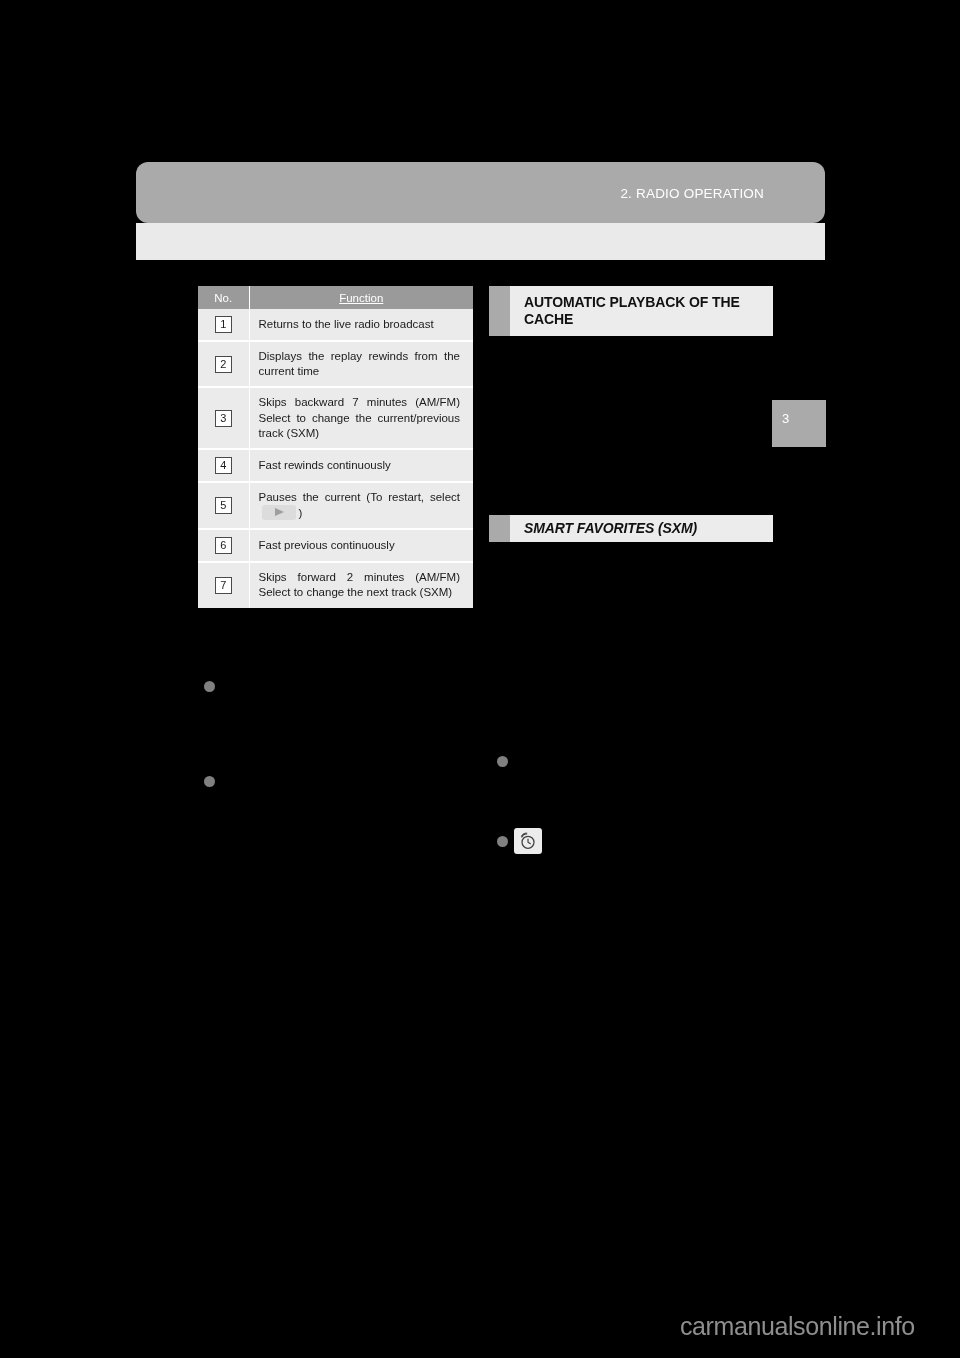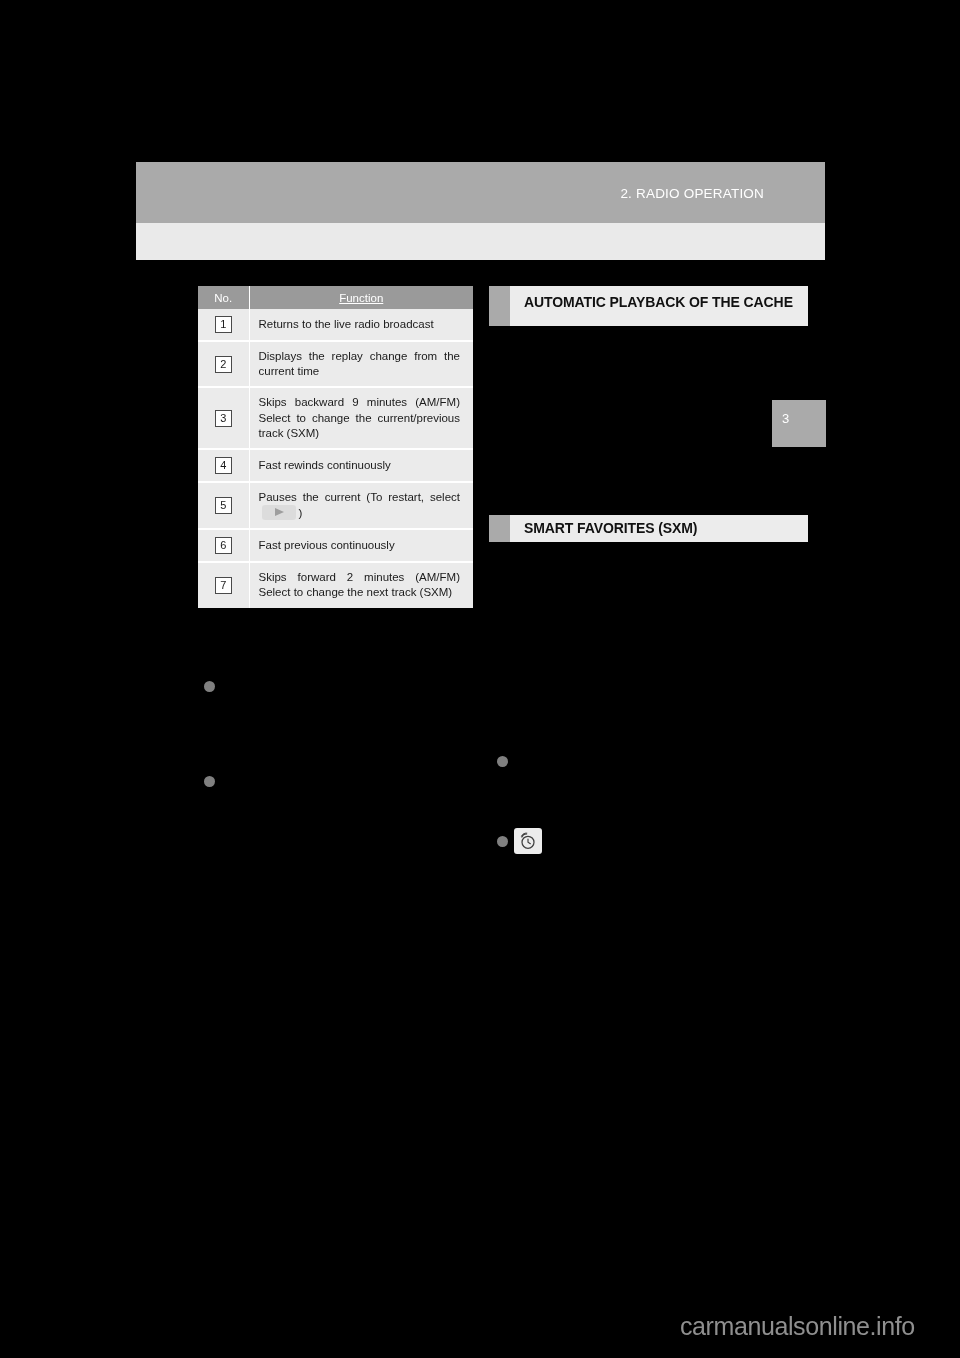--- a/index.html
+++ b/index.html
@@ -17,20 +17,21 @@
   }
 
   
   .page-header-band {
     position: absolute;
     left: 136px;
     top: 162px;
     width: 689px;
     height: 61px;
     background: #aaaaaa;
+    border-radius: 12px;
   }
   .page-header-title {
     position: absolute;
     right: 61px;
     top: 50%;
     transform: translateY(-50%);
     color: #ffffff;
     font-size: 13.5px;
     letter-spacing: 0.2px;
     white-space: nowrap;
@@ -179,21 +180,21 @@
     align-items: center;
     justify-content: center;
     flex: 0 0 auto;
   }
 
   
   .col-right {
     position: absolute;
     left: 489px;
     top: 286px;
-    width: 319px;
+    width: 284px;
   }
   .section-heading {
     position: relative;
     background: #ececec;
     display: flex;
     align-items: stretch;
     min-height: 40px;
   }
   .section-heading .tab-block {
     width: 21px;
@@ -248,27 +249,27 @@
       <tr>
         <td class="no-cell">
           <span class="num-box">1</span>
         </td>
         <td class="fn-cell">Returns to the live radio broadcast</td>
       </tr>
       <tr>
         <td class="no-cell">
           <span class="num-box">2</span>
         </td>
-        <td class="fn-cell">Displays the replay change from the current time</td>
+        <td class="fn-cell">Displays the replay rewinds from the current time</td>
       </tr>
       <tr>
         <td class="no-cell">
           <span class="num-box">3</span>
         </td>
-        <td class="fn-cell">Skips backward 9 minutes (AM/FM) Select to change the current/previous track (SXM)</td>
+        <td class="fn-cell">Skips backward 7 minutes (AM/FM) Select to change the current/previous track (SXM)</td>
       </tr>
       <tr>
         <td class="no-cell">
           <span class="num-box">4</span>
         </td>
         <td class="fn-cell">Fast rewinds continuously</td>
       </tr>
       <tr>
         <td class="no-cell">
           <span class="num-box">5</span>
@@ -303,21 +304,21 @@
 </div>
 
 <div class="col-right">
   <div class="section-heading">
     <div class="tab-block"></div>
     <div class="heading-text">AUTOMATIC PLAYBACK OF THE CACHE</div>
   </div>
 </div>
 
 <div class="col-right" style="top:515px;">
-  <div class="section-heading" style="min-height:26px;">
+  <div class="section-heading" style="min-height:26px;font-style:italic;">
     <div class="tab-block"></div>
     <div class="heading-text" style="padding-top:5px; padding-bottom:5px;">SMART FAVORITES (SXM)</div>
   </div>
 </div>
 
 <div class="bullet-row" style="left:497px; top:756px; width:270px;">
   <span class="bullet-dot"></span>
   <span class="bullet-text"></span>
 </div>
 <div class="bullet-row" style="left:497px; top:828px; width:270px; align-items:center;">

